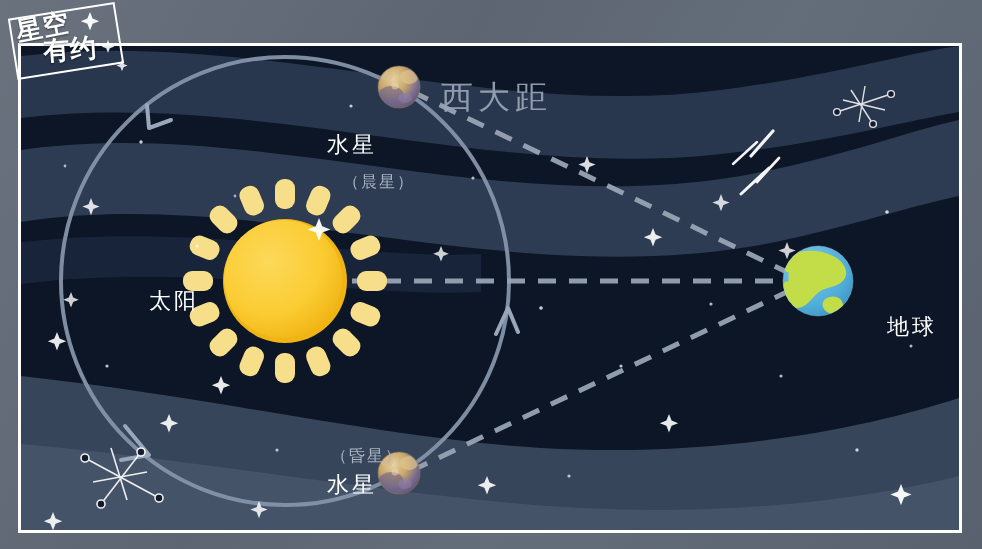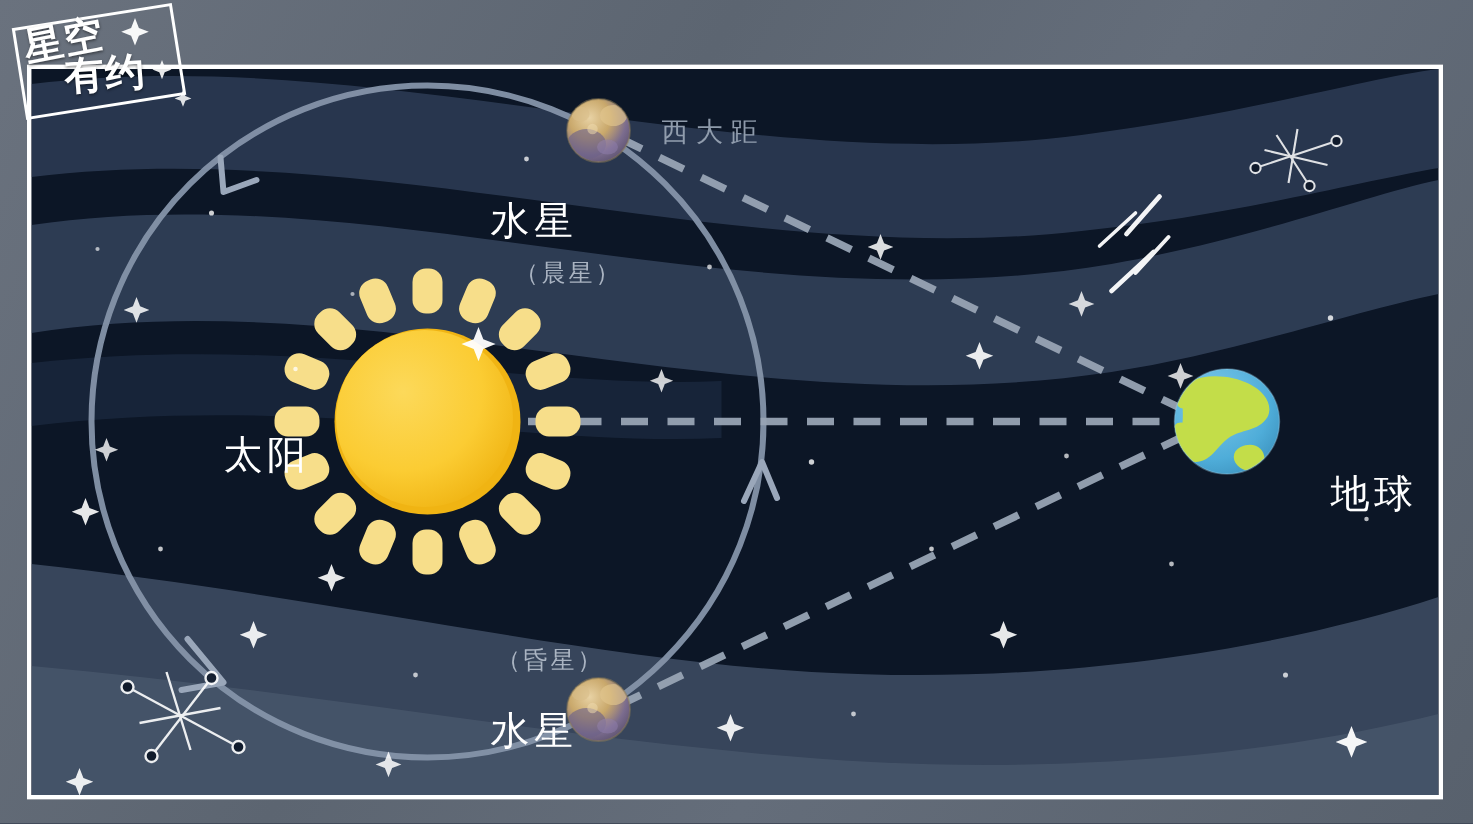--- a/index.html
+++ b/index.html
@@ -27,30 +27,30 @@
   .logo .txt{position:absolute;left:10px;top:6px;width:112px;height:66px;
      color:#fff;font-family:"Liberation Serif","DejaVu Serif",serif;
      font-weight:bold;font-size:26px;line-height:28px;letter-spacing:1px;
      transform:rotate(-8deg);text-shadow:0 1px 2px rgba(0,0,0,.45);}
   .logo .t1{position:absolute;left:4px;top:2px;transform:rotate(-3deg);}
   .logo .t2{position:absolute;left:28px;top:28px;transform:rotate(4deg);}
 
   
   .lbl{position:absolute;color:#ffffff;white-space:nowrap;
        font-family:"Liberation Sans","DejaVu Sans",sans-serif;}
-  .lbl.big{font-size:26px;letter-spacing:3px;}
+  .lbl.big{font-size:22px;letter-spacing:3px;}
   .lbl.muted{color:#aab4c2;font-size:16px;letter-spacing:2px;}
-  .lbl.ghost{color:#9aa6b6;font-size:18px;letter-spacing:5px;opacity:.92;font-family:Liberation Mono, monospace;}
+  .lbl.ghost{color:#9aa6b6;font-size:32px;letter-spacing:5px;opacity:.92;font-family:Liberation Mono, monospace;}
 
   .sun-label{left:128px;top:240px;}
   .earth-label{left:866px;top:266px;}
   .merc-top-label{left:306px;top:84px;}
   .merc-top-sub{left:322px;top:126px;}
   .merc-bot-label{left:306px;top:424px;}
-  .merc-bot-sub{left:310px;top:384px;}
+  .merc-bot-sub{left:310px;top:400px;}
   .west-label{left:420px;top:30px;}
   .east-label{left:420px;top:482px;}
 </style>
 </head>
 <body>
 
 <div id="poster">
   <div class="matte"></div>
 
   <div class="frame">

